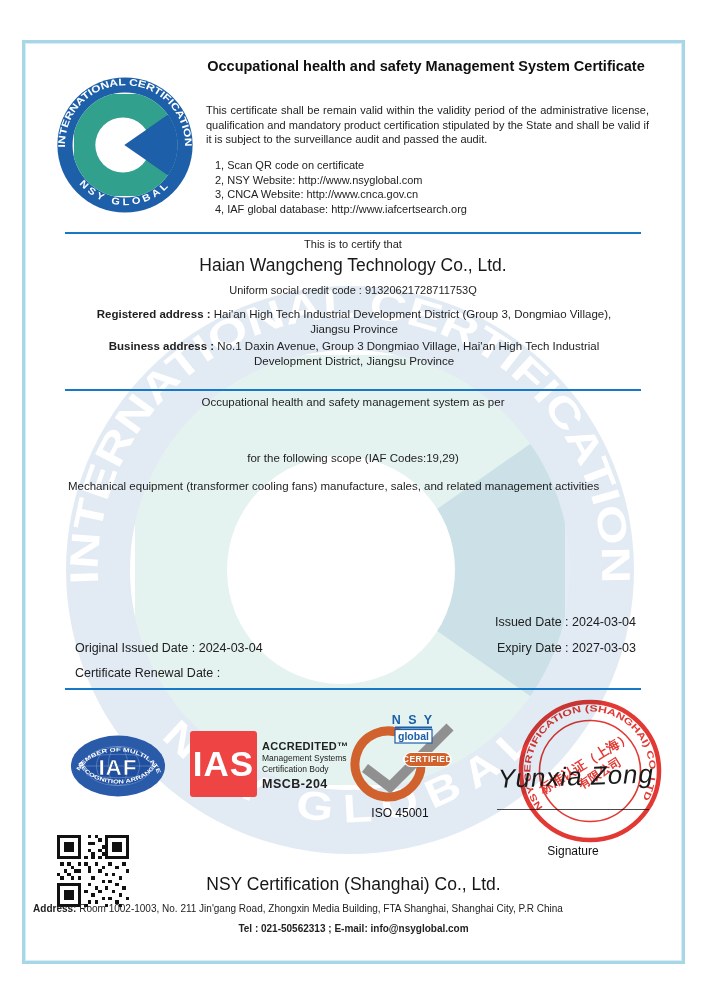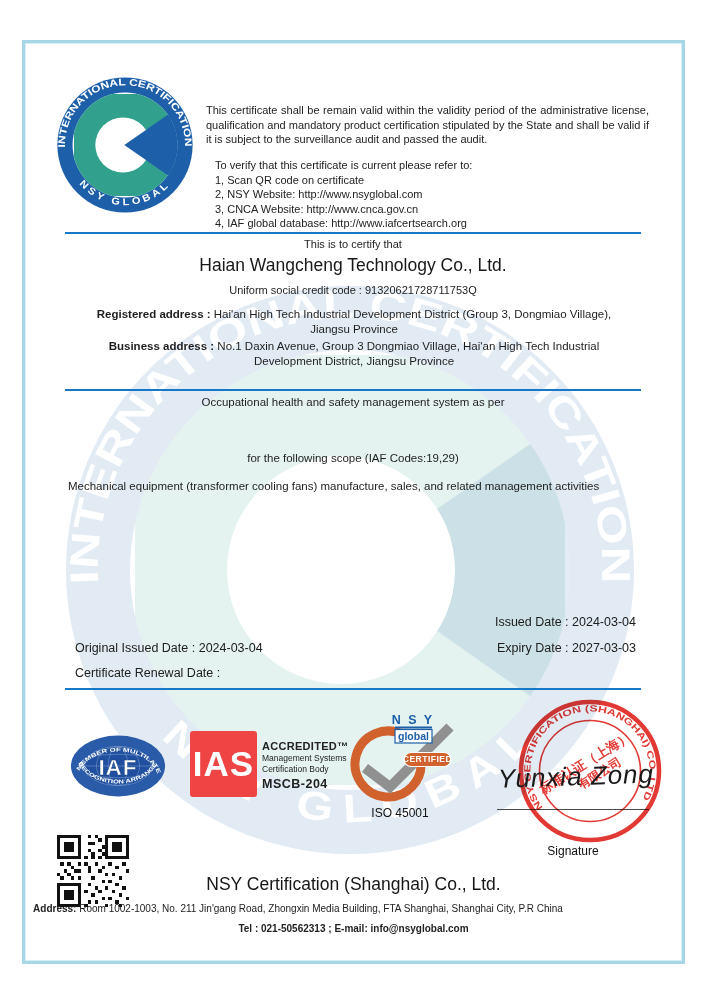--- a/index.html
+++ b/index.html
@@ -94,23 +94,23 @@
       <polygon points="99,100 200,30 200,170" fill="#1d5fa9"></polygon>
     </g>
     <text font-family="Liberation Sans, sans-serif" font-size="14" font-weight="bold" fill="#ffffff">
       <textPath href="#lt" startOffset="4" textLength="278" lengthAdjust="spacingAndGlyphs">INTERNATIONAL CERTIFICATION</textPath>
     </text>
     <text font-family="Liberation Sans, sans-serif" font-size="14" font-weight="bold" fill="#ffffff" letter-spacing="4">
       <textPath href="#lb" startOffset="8" textLength="150" lengthAdjust="spacingAndGlyphs">NSY GLOBAL</textPath>
     </text>
   </svg>
 
+  <div class="abs z1 title">Occupational health and safety Management System Certificate</div>
   <div class="abs z1 intro">This certificate shall be remain valid within the validity period of the administrative license, qualification and mandatory product certification stipulated by the State and shall be valid if it is subject to the surveillance audit and passed the audit.</div>
   <div class="abs z1 verify">
-    <div>To verify that this certificate is current please refer to:</div>
     <div>1, Scan QR code on certificate</div>
     <div>2, NSY Website: http://www.nsyglobal.com</div>
     <div>3, CNCA Website: http://www.cnca.gov.cn</div>
     <div>4, IAF global database: http://www.iafcertsearch.org</div>
   </div>
 
   <div class="abs z1 divider" style="top:232px"></div>
 
   <div class="abs z1 centerline lead">This is to certify that</div>
   <div class="abs z1 centerline company">Haian Wangcheng Technology Co., Ltd.</div>

